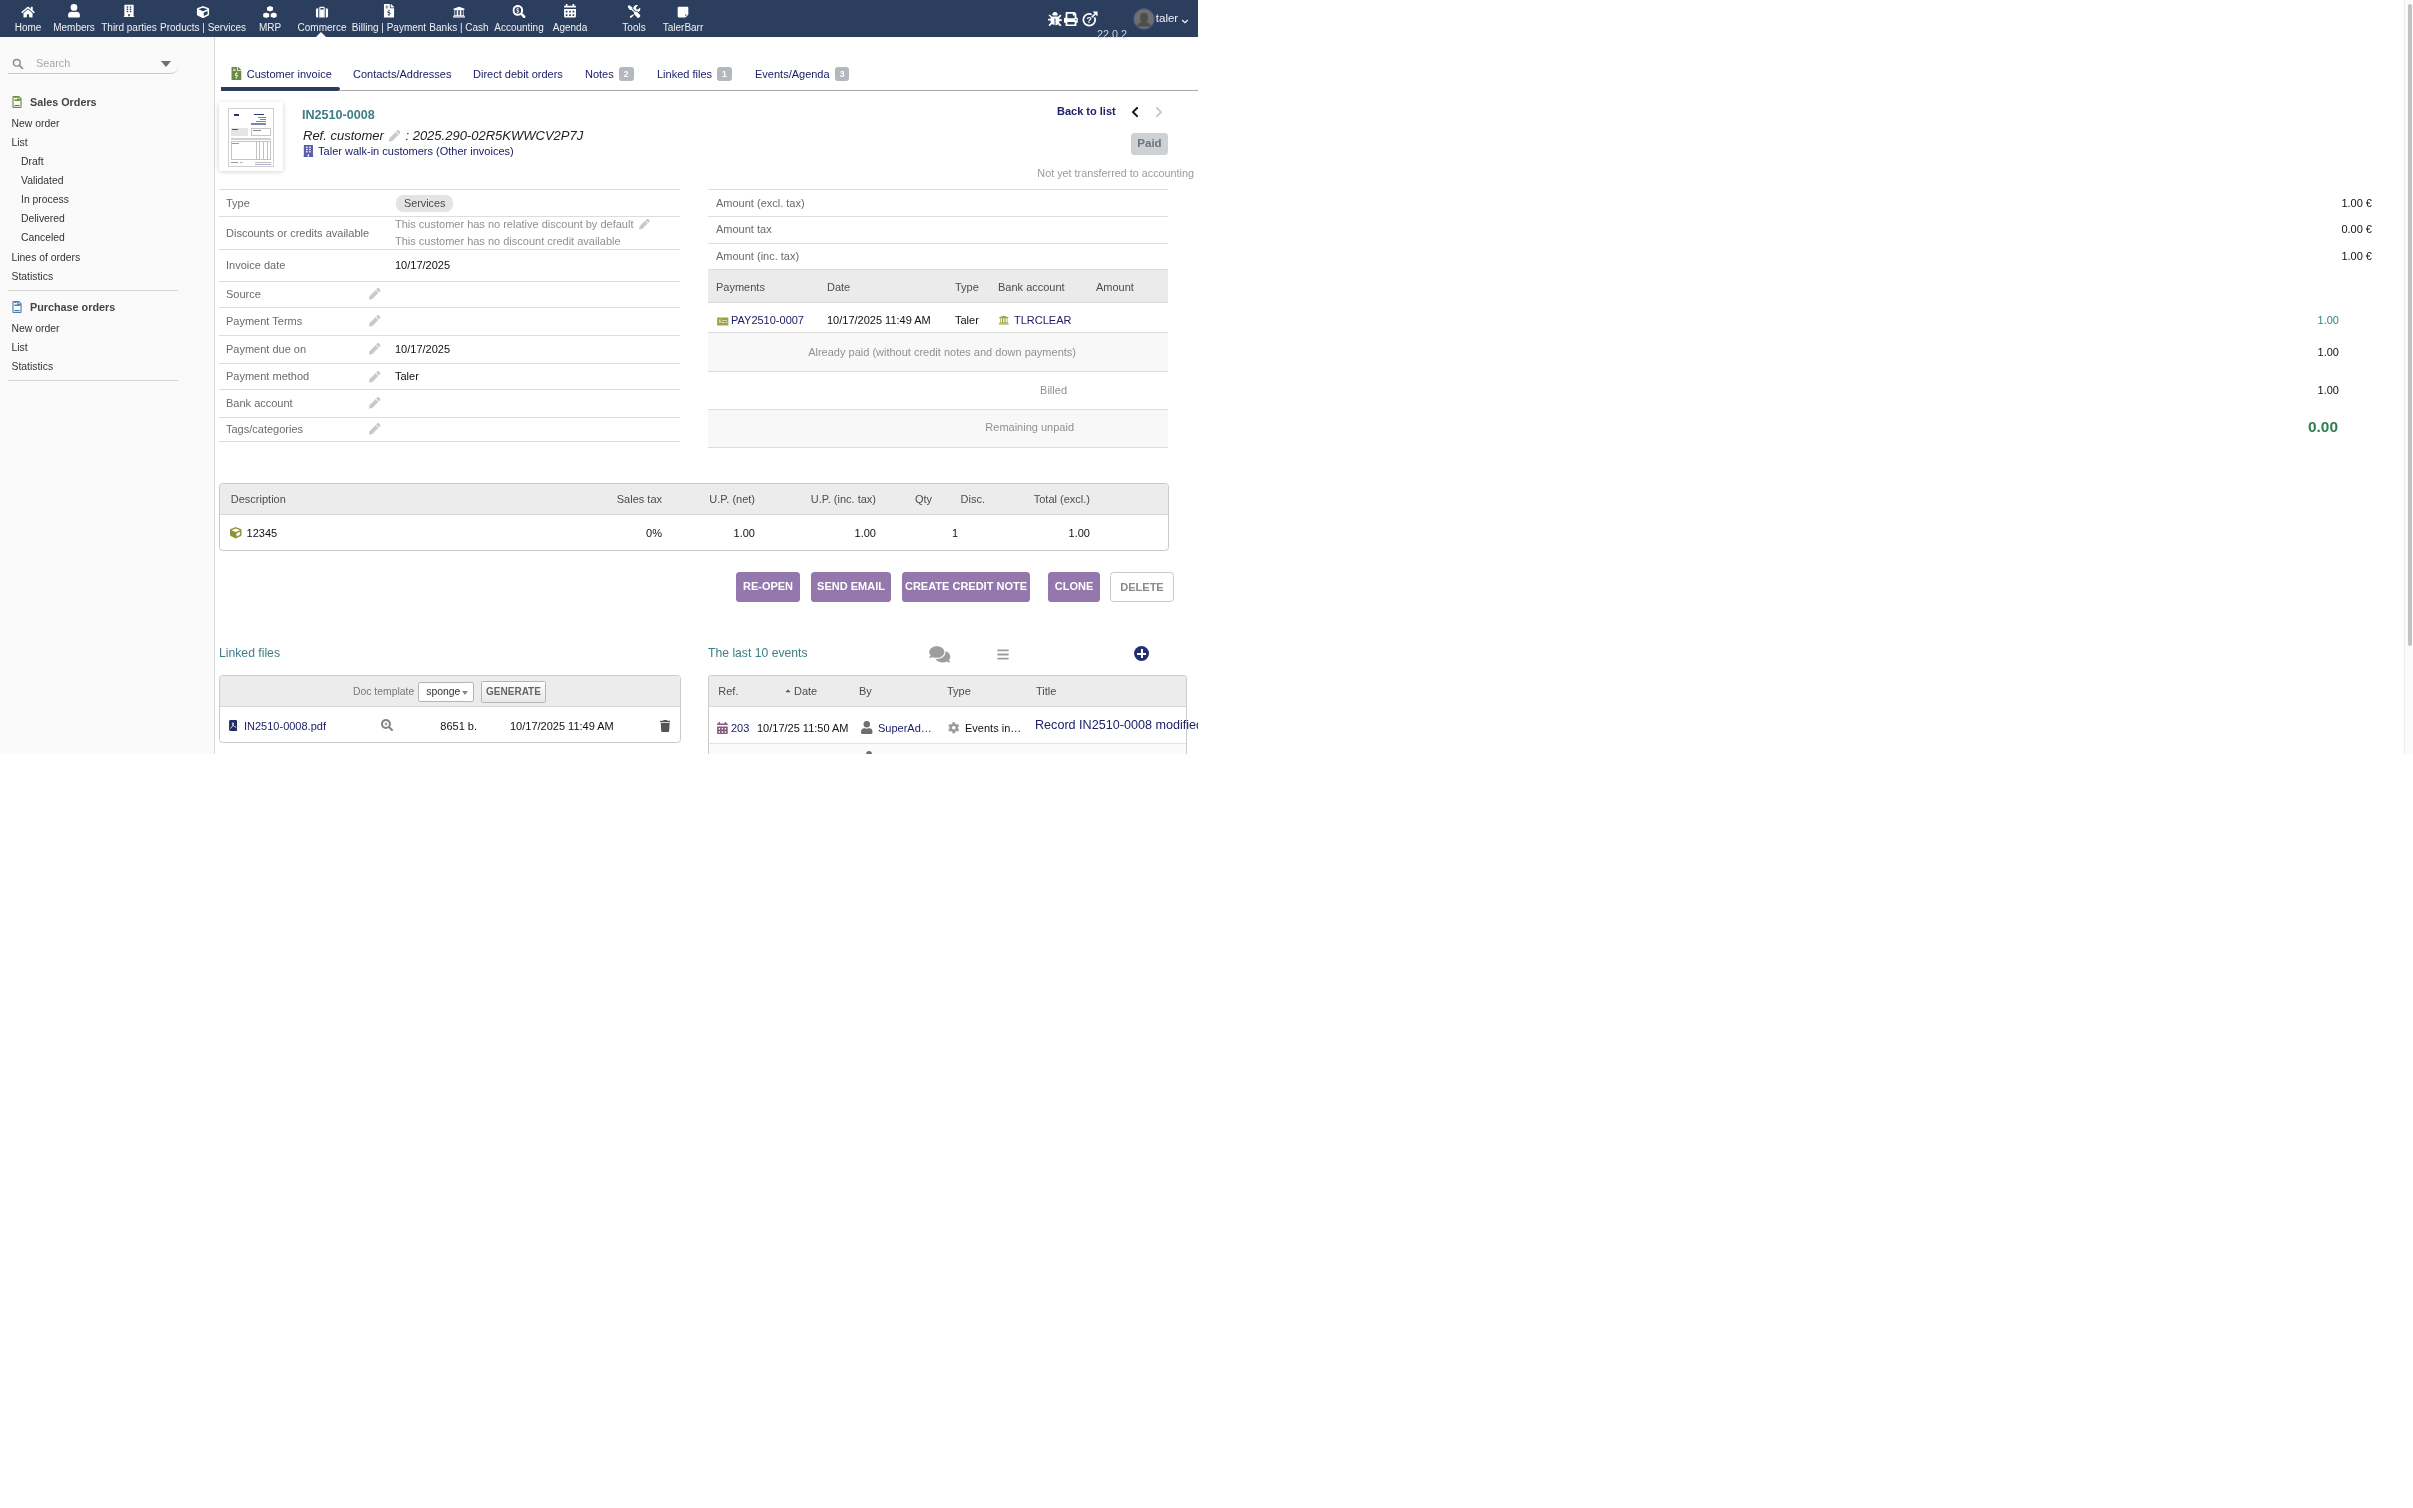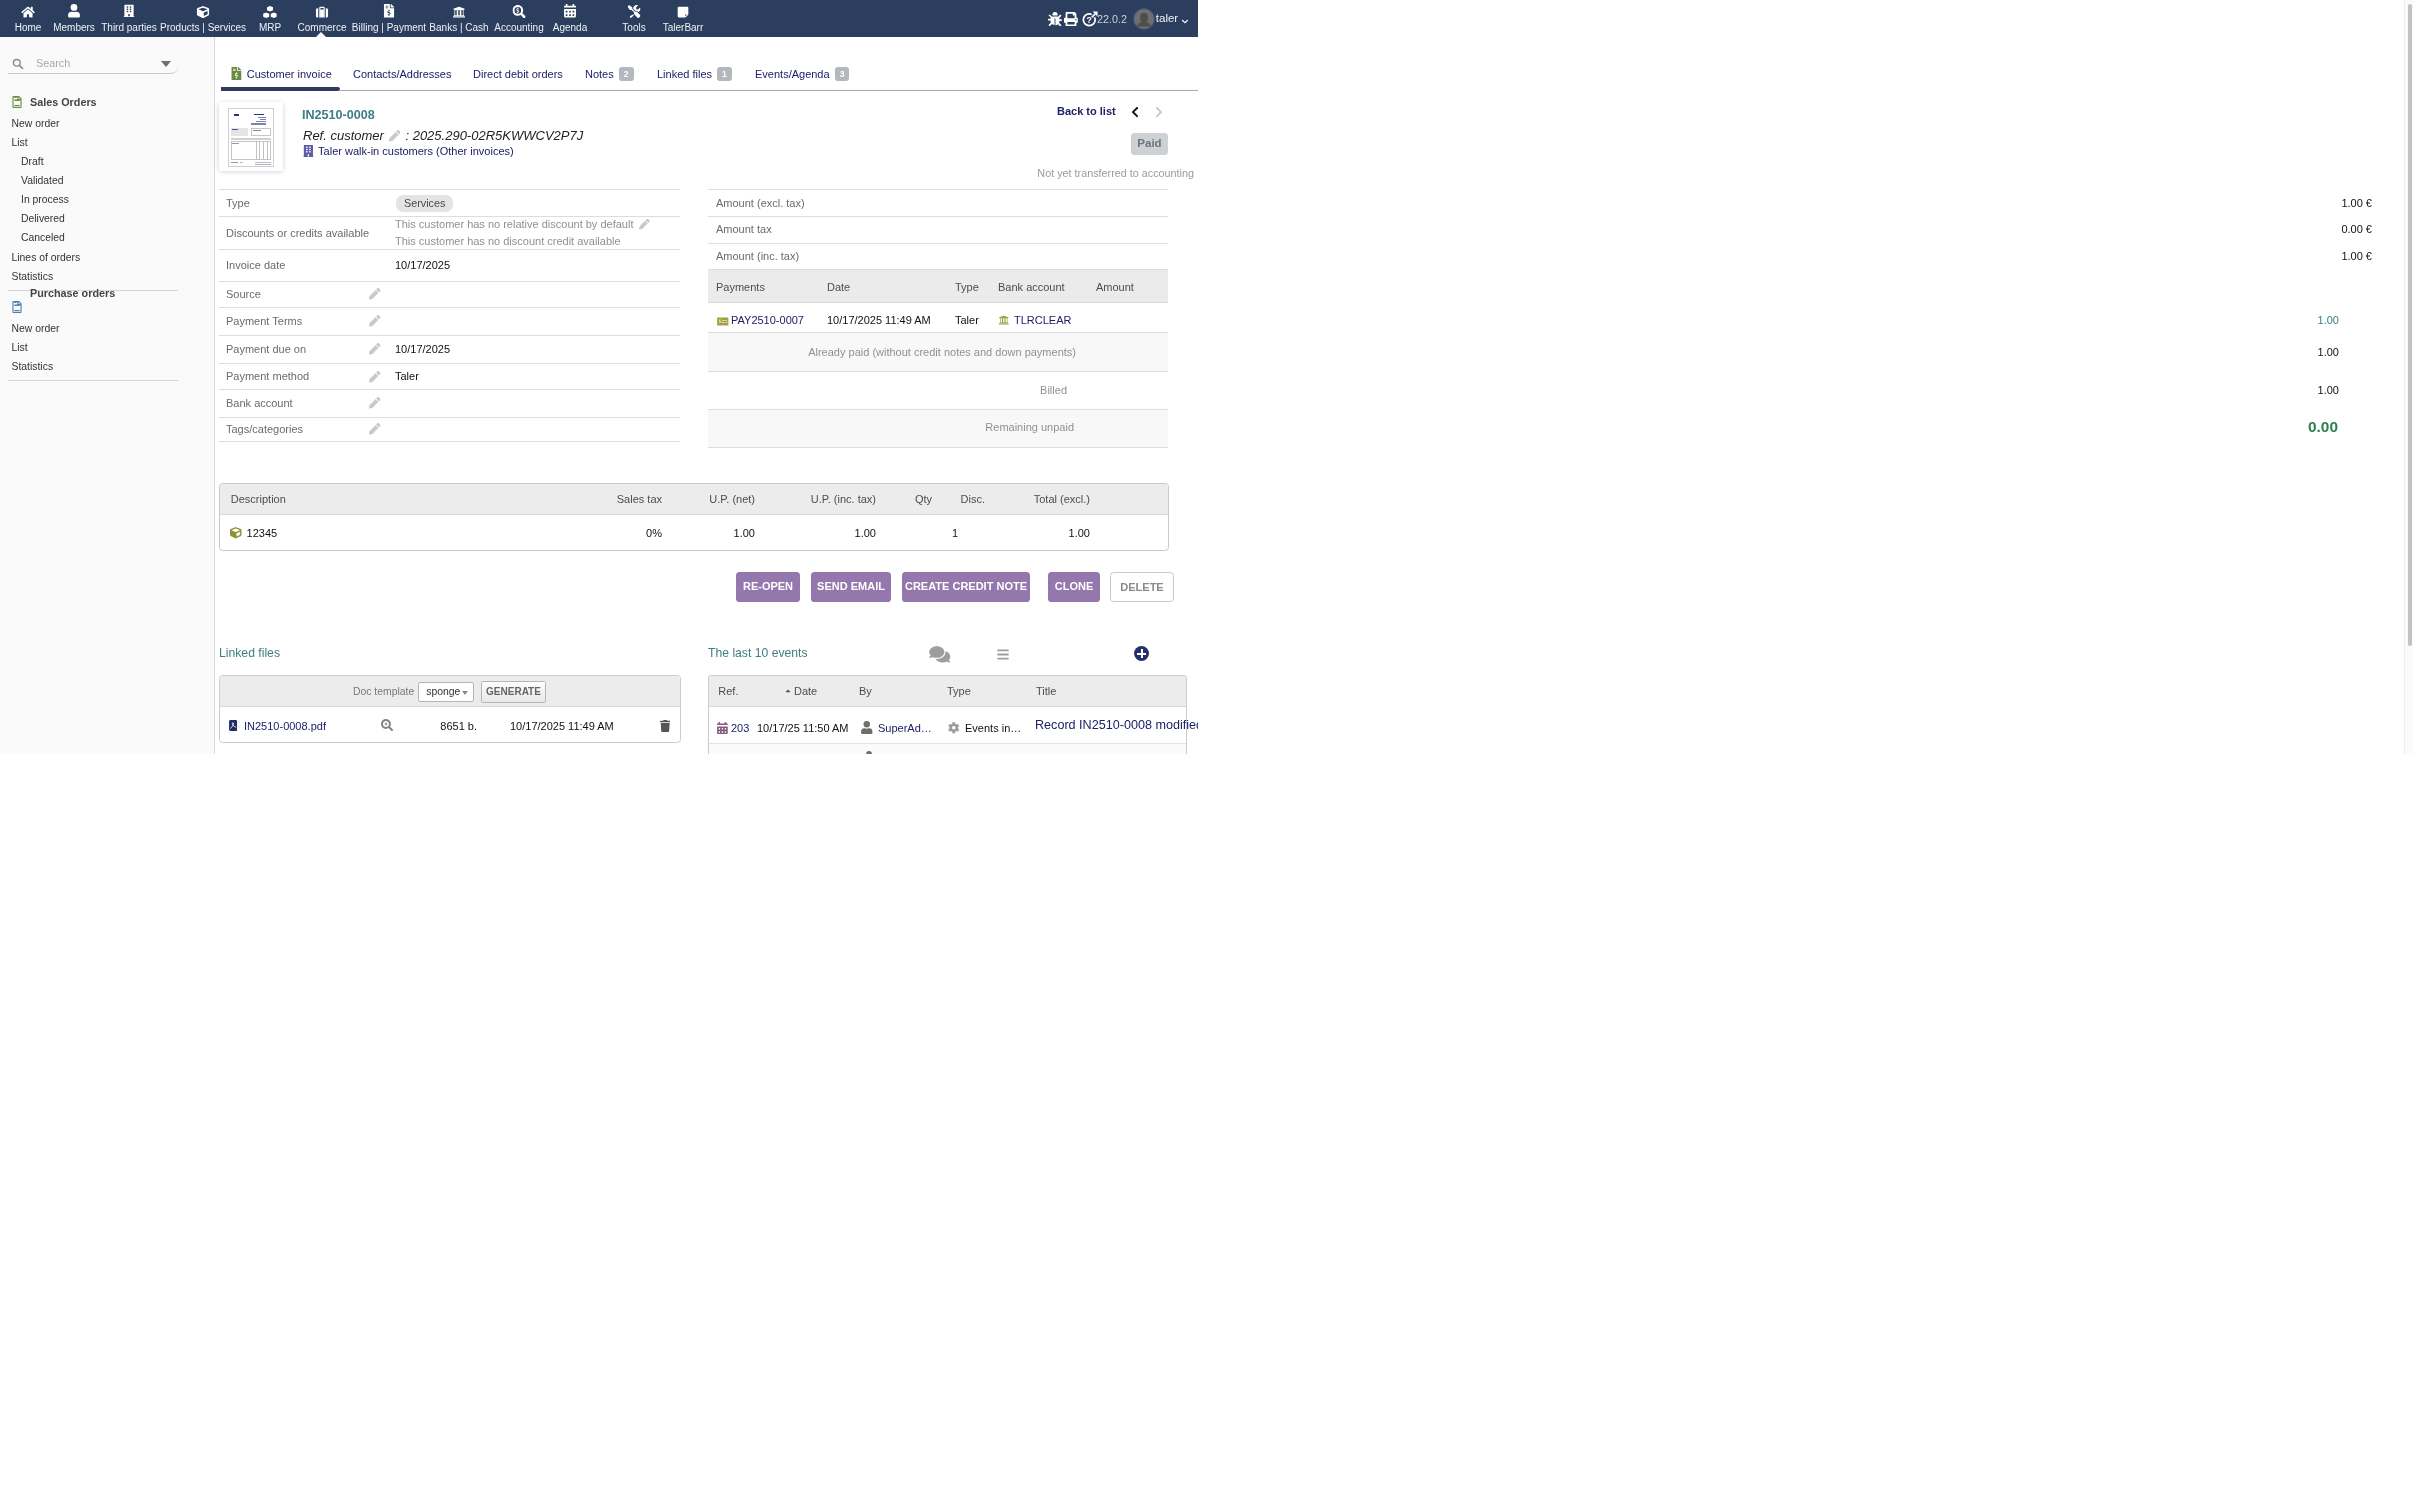--- a/index.html
+++ b/index.html
@@ -173,21 +173,21 @@
   <div class="navitem" style="left:1090px">
     <span class="nico" style="top:10.8px"><svg width="16" height="16" viewBox="0 0 22 22">
       <circle cx="10" cy="12" r="8.2" fill="none" stroke="#fff" stroke-width="2.4"></circle>
       <rect x="13.4" y="0" width="9" height="8.6" fill="#2c3e5e"></rect>
       <line x1="13.4" y1="8.6" x2="18.2" y2="3.8" stroke="#fff" stroke-width="2.4"></line>
       <path d="M14.6 0.6 h6.8 v6.8 z" fill="#fff"></path>
       <text x="10" y="16.2" font-size="12" font-weight="bold" fill="#fff" text-anchor="middle" font-family="Liberation Sans">?</text>
     </svg></span>
   </div>
   <div class="navitem" style="left:1112px; color:#ccd2da">
-    <span class="nlab" style="top:13px; font-size:10.8px">22.0.2</span>
+    <span class="nlab" style="top:28px; font-size:10.8px">22.0.2</span>
   </div>
   <div class="navitem" style="left:1144px">
     <span class="nico" style="top:8px"><svg width="22" height="22" viewBox="0 0 64 64">
           <circle cx="32" cy="32" r="29" fill="#6f6f6f"></circle>
           <path d="M32 14a11 11 0 0 1 11 11v6a11 11 0 0 1-22 0v-6a11 11 0 0 1 11-11z" fill="#4e4e4e"></path>
           <path d="M12 54a20 14 0 0 1 40 0z" fill="#4e4e4e"></path>
           <circle cx="32" cy="32" r="30" fill="none" stroke="#55688c" stroke-width="2"></circle>
         </svg></span>
   </div>
   <div class="navitem" style="left:1167px">
@@ -224,21 +224,21 @@
   <div class="sitem" style="left:21px;top:143px">Validated</div>
   <div class="sitem" style="left:21px;top:162px">In process</div>
   <div class="sitem" style="left:21px;top:181px">Delivered</div>
   <div class="sitem" style="left:21px;top:200px">Canceled</div>
   <div class="sitem" style="left:11.5px;top:220px">Lines of orders</div>
   <div class="sitem" style="left:11.5px;top:239px">Statistics</div>
   <div class="sdiv" style="top:253px"></div>
   <svg class="abs" style="left:12.2px;top:264px" width="10" height="12.2" viewBox="0 0 384 512">
       <path fill="#4f7fad" d="M369.9 97.9L286 14C277 5 264.8-.1 252.1-.1H48C21.5 0 0 21.5 0 48v416c0 26.5 21.5 48 48 48h288c26.5 0 48-21.5 48-48V131.9c0-12.7-5.1-25-14.1-34zM332.1 128H256V51.9l76.1 76.1zM48 464V48h160v104c0 13.3 10.7 24 24 24h104v288H48zm32-48c0 8.8 7.2 16 16 16h192c8.8 0 16-7.2 16-16v-24c0-8.8-7.2-16-16-16H96c-8.8 0-16 7.2-16 16v24zm16-336h64c8.8 0 16-7.2 16-16v-24c0-8.8-7.2-16-16-16H96c-8.8 0-16 7.2-16 16v24c0 8.8 7.2 16 16 16zm0 128h192c8.8 0 16-7.2 16-16v-24c0-8.8-7.2-16-16-16H96c-8.8 0-16 7.2-16 16v24c0 8.8 7.2 16 16 16z"></path>
     </svg>
-  <div class="sitem shead" style="left:30px;top:256px">Purchase orders</div>
+  <div class="sitem shead" style="left:30px;top:270px">Purchase orders</div>
   <div class="sitem" style="left:11.5px;top:291px">New order</div>
   <div class="sitem" style="left:11.5px;top:310px">List</div>
   <div class="sitem" style="left:11.5px;top:329px">Statistics</div>
   <div class="sdiv" style="top:343px"></div>
 </div>
 
 <div class="tab" style="left:231px">
   <svg width="10.8" height="13" viewBox="0 0 384 512" style="margin-right:5px; position:relative; top:-1.4px">
       <path fill="#6a8b41" d="M377 105L279.1 7a24 24 0 0 0-17-7H256v128h128v-6.1a24 24 0 0 0-7-16.9zM224 136V0H24A24 24 0 0 0 0 24v464a24 24 0 0 0 24 24h336a24 24 0 0 0 24-24V160H248a24.1 24.1 0 0 1-24-24zM64 72a8 8 0 0 1 8-8h80a8 8 0 0 1 8 8v16a8 8 0 0 1-8 8H72a8 8 0 0 1-8-8zm0 80v-16a8 8 0 0 1 8-8h80a8 8 0 0 1 8 8v16a8 8 0 0 1-8 8H72a8 8 0 0 1-8-8zm144 263.9V440a8 8 0 0 1-8 8h-16a8 8 0 0 1-8-8v-24.3a57.3 57.3 0 0 1-31.4-11.4 8 8 0 0 1-.6-12.1l11.8-11.2a8.2 8.2 0 0 1 10.1-.8 24.1 24.1 0 0 0 12.8 3.7h28.1c6.5 0 11.8-5.9 11.8-13.2 0-6-3.6-11.2-8.8-12.7l-45-13.5c-18.6-5.6-31.6-23.4-31.6-43.4 0-24.5 19.1-44.4 42.7-45.1V216a8 8 0 0 1 8-8h16a8 8 0 0 1 8 8v24.3a57.3 57.3 0 0 1 31.4 11.4 8 8 0 0 1 .6 12.1l-11.8 11.2a8.2 8.2 0 0 1-10.1.8 24 24 0 0 0-12.8-3.7h-28.1c-6.5 0-11.8 5.9-11.8 13.2 0 6 3.6 11.2 8.8 12.7l45 13.5c18.6 5.6 31.6 23.4 31.6 43.4 0 24.5-19.1 44.4-42.7 45z"></path>
     </svg>Customer invoice</div>

